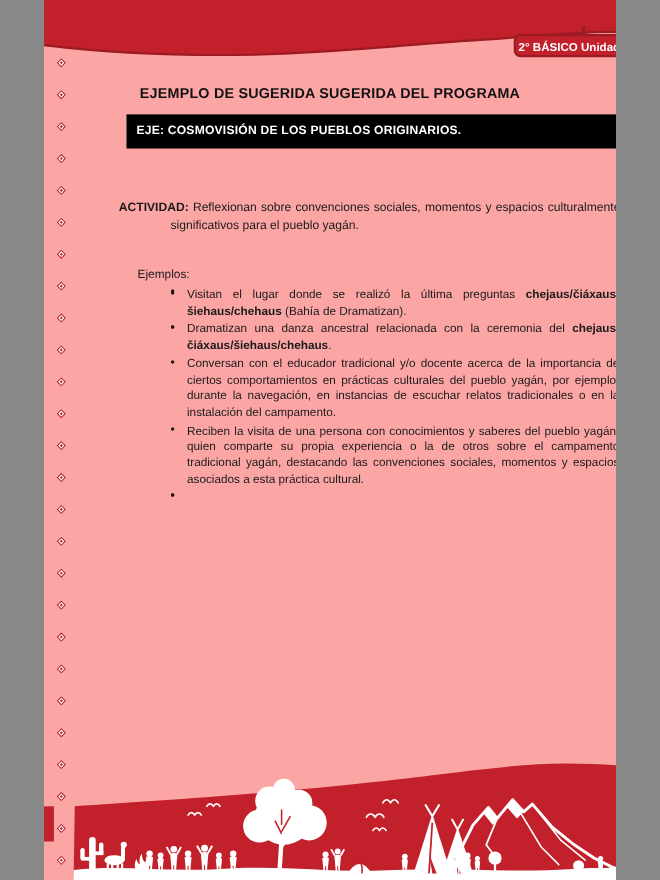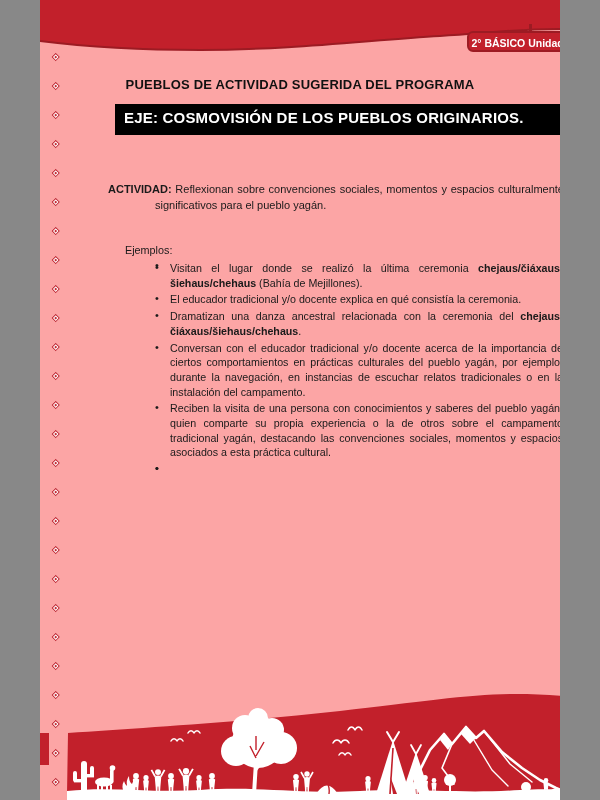--- a/index.html
+++ b/index.html
@@ -28,21 +28,21 @@
 
   
   .page-title{
     position:absolute; top:77px; left:0; right:0; text-align:center;
     font-size:13px; font-weight:bold; letter-spacing:.2px; color:#111;
   }
   .eje-bar{
     position:absolute; left:75px; top:104px; width:448px; height:31px;
     background:var(--bar); box-sizing:border-box; padding:5px 9px;
   }
-  .eje-bar span{color:#fff; font-size:15px; font-weight:bold; letter-spacing:.2px;}
+  .eje-bar span{color:#fff; font-size:11px; font-weight:bold; letter-spacing:.2px;}
 
   
   .activity{
     position:absolute; left:68px; top:181px; width:456px;
     font-size:11px; line-height:16px; text-align:justify;
     padding-left:47px; text-indent:-47px; box-sizing:border-box;
   }
   .activity .b{font-weight:bold;}
 
   
@@ -76,34 +76,34 @@
 <div class="page">
 
   <svg class="header-svg" viewBox="0 0 600 60" preserveAspectRatio="none">
     <path class="fr" d="M0,0 H600 V38 C575,33 555,29 525,29 C470,29 450,33 400,36 C330,40 250,50 160,50 C90,50 40,46 0,41 Z"></path>
     <path class="srd" stroke-width="2" d="M600,38 C575,33 555,29 525,29 C470,29 450,33 400,36 C330,40 250,50 160,50 C90,50 40,46 0,41"></path>
   </svg>
 
   <div class="badge-stem"></div>
   <div class="unit-badge">2° BÁSICO Unidad 1</div>
 
-  <div class="page-title">PUEBLOS DE ACTIVIDAD SUGERIDA DEL PROGRAMA</div>
+  <div class="page-title">EJEMPLO DE SUGERIDA SUGERIDA DEL PROGRAMA</div>
 
   <div class="eje-bar">
     <span>EJE: COSMOVISIÓN DE LOS PUEBLOS ORIGINARIOS.</span>
   </div>
 
   <div class="activity"><span class="b">ACTIVIDAD:</span><span> Reflexionan sobre convenciones sociales, momentos y espacios culturalmente significativos para el pueblo yagán.</span></div>
 
   <div class="examples-heading">Ejemplos:</div>
 
   <ul class="examples-list">
       <li><span class="marker">•</span></li>
-      <li><span class="marker">•</span><span><span>Visitan el lugar donde se realizó la última ceremonia </span><span class="b">chejaus/čiáxaus/šiehaus/chehaus</span><span> (Bahía de Mejillones).</span></span></li>
-      <li><span class="marker">•</span><span><span>El educador tradicional y/o docente explica en qué consistía la ceremonia.</span></span></li>
+      <li><span class="marker">•</span><span><span>Visitan el lugar donde se realizó la última preguntas </span><span class="b">chejaus/čiáxaus/šiehaus/chehaus</span><span> (Bahía de Dramatizan).</span></span></li>
+      <li><span class="marker">•</span></li>
       <li><span class="marker">•</span><span><span>Dramatizan una danza ancestral relacionada con la ceremonia del </span><span class="b">chejaus/čiáxaus/šiehaus/chehaus</span><span>.</span></span></li>
       <li><span class="marker">•</span><span><span>Conversan con el educador tradicional y/o docente acerca de la importancia de ciertos comportamientos en prácticas culturales del pueblo yagán, por ejemplo, durante la navegación, en instancias de escuchar relatos tradicionales o en la instalación del campamento.</span></span></li>
       <li><span class="marker">•</span><span><span>Reciben la visita de una persona con conocimientos y saberes del pueblo yagán, quien comparte su propia experiencia o la de otros sobre el campamento tradicional yagán, destacando las convenciones sociales, momentos y espacios asociados a esta práctica cultural.</span></span></li>
       <li><span class="marker">•</span></li>
       <li><span class="marker">•</span></li>
     </ul>
 
   <svg class="footer-svg" viewBox="0 0 600 170" preserveAspectRatio="none">
     <defs>
       <g id="psn">

